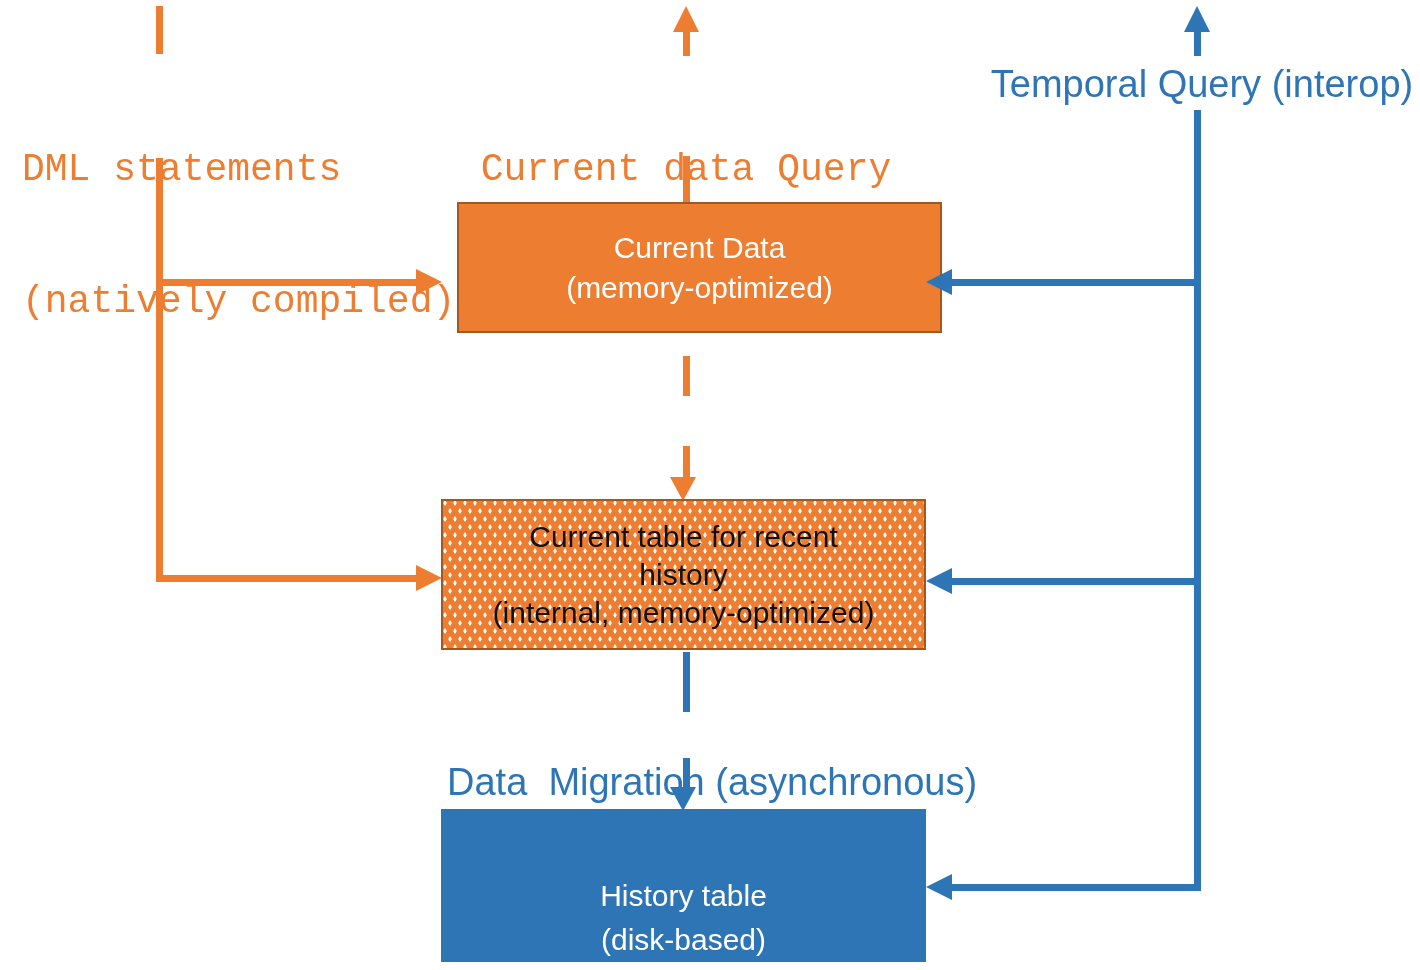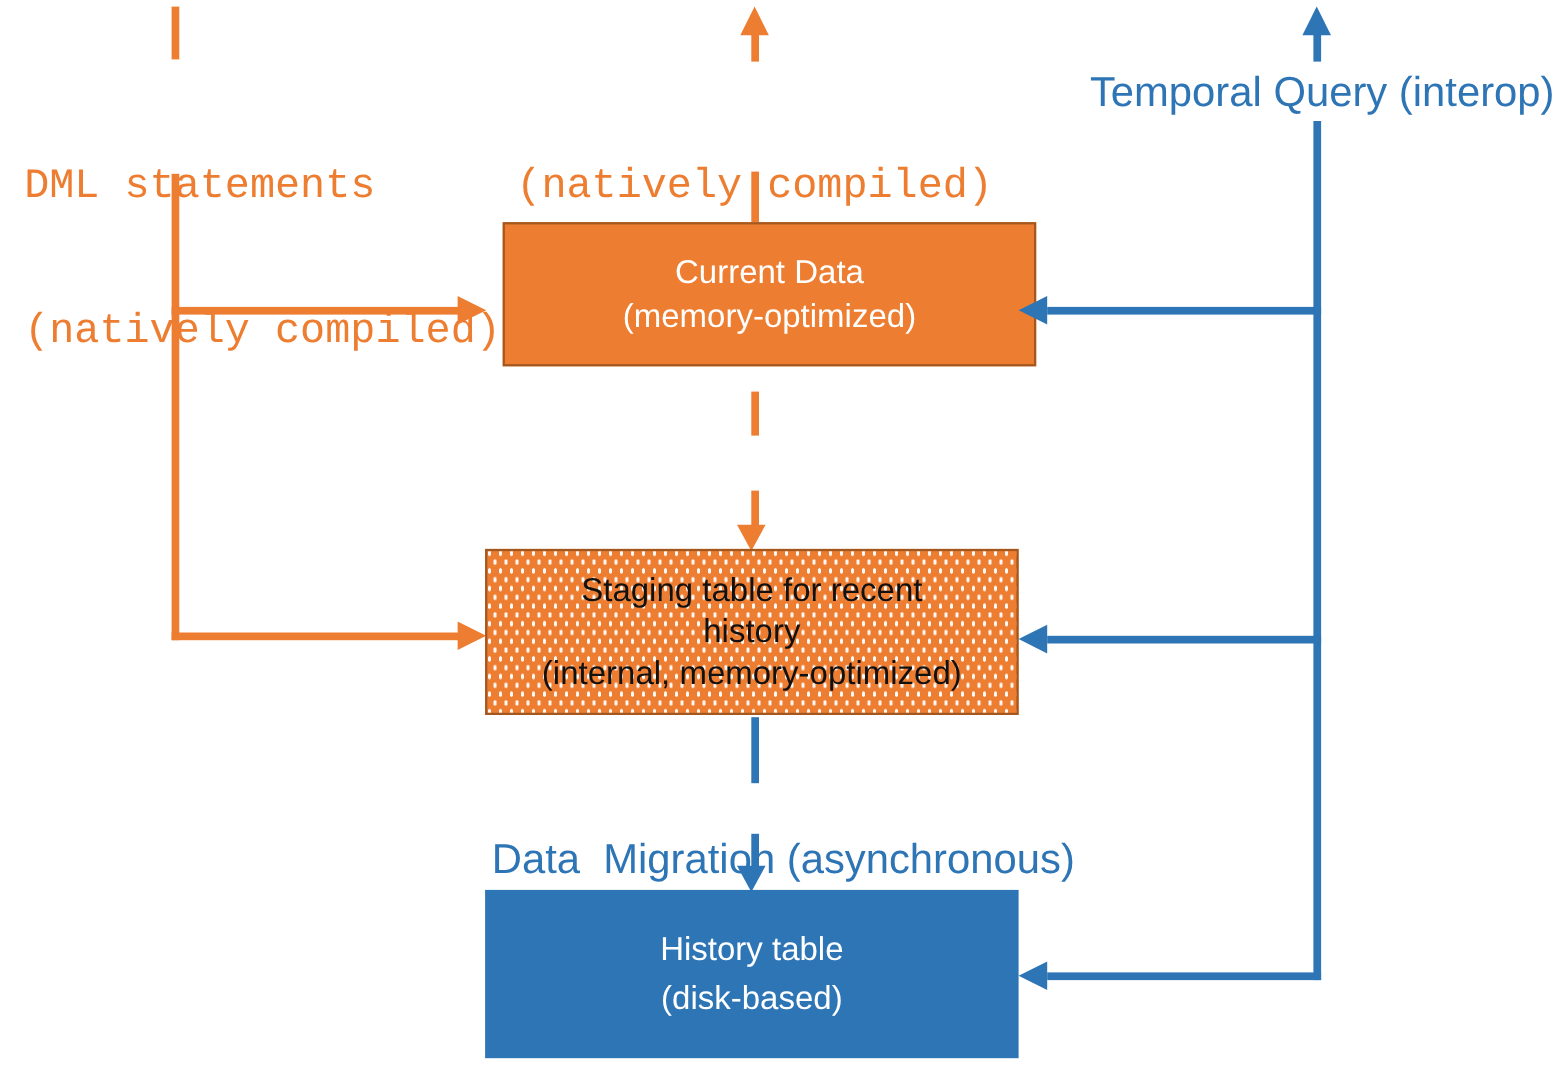--- a/index.html
+++ b/index.html
@@ -63,20 +63,21 @@
       radial-gradient(rgba(255,255,255,0.95) 1.3px, transparent 1.8px);
     background-size: 10px 16px;
     background-position: 2px 2px, 7px 10px;
     border: 2px solid var(--orange-dark, #A3581F);
     color: var(--staging-text, #111111);
     line-height: 38px;
   }
   .node.history {
     background: var(--blue, #2E75B6);
     color: var(--light-text, #ffffff);
+    justify-content: flex-end;
   }
 </style>
 </head>
 <body>
 
 <div class="canvas">
 
   <div class="seg orange abs" style="left:156px; top:6px;  width:7px; height:48px;"></div>
 
   <div class="label orange" style="left:22px; top:60px; width:360px;">
@@ -89,36 +90,37 @@
   <div class="seg orange" style="left:156px; top:279px; width:262px; height:7px;"></div>
   <div class="head right orange" style="left:416px; top:269px;"></div>
 
   <div class="seg orange" style="left:156px; top:575px; width:262px; height:7px;"></div>
   <div class="head right orange" style="left:416px; top:565px;"></div>
 
   <div class="head up orange" style="left:673px; top:6px;"></div>
   <div class="seg orange" style="left:683px; top:30px; width:7px; height:26px;"></div>
 
   <div class="label orange center" style="left:461px; top:60px; width:450px;">
+    <div>Current data Query</div>
     <div>(natively compiled)</div>
   </div>
 
   <div class="seg orange" style="left:683px; top:156px; width:7px; height:46px;"></div>
 
   <div class="node current" style="left:421px; top:202px; height:131px;margin-left:36px;">
     <div>Current Data</div>
     <div>(memory-optimized)</div>
   </div>
 
   <div class="seg orange" style="left:683px; top:356px; width:7px; height:40px;"></div>
   <div class="seg orange" style="left:683px; top:446px; width:7px; height:34px;"></div>
   <div class="head down orange" style="left:670px; top:477px;"></div>
 
   <div class="node staging" style="left:441px; top:499px; height:151px;">
-    <div>Staging table for recent</div>
+    <div>Current table for recent</div>
     <div>history</div>
     <div>(internal, memory-optimized)</div>
   </div>
 
   <div class="seg blue" style="left:683px; top:652px; width:7px; height:60px;"></div>
   <div class="label blue center" style="left:447px; top:712px; width:500px;margin-top:48px;">Data  Migration (asynchronous)</div>
   <div class="seg blue" style="left:683px; top:758px; width:7px; height:32px;"></div>
   <div class="head down blue" style="left:670px; top:787px;"></div>
 
   <div class="node history" style="left:441px; top:809px; height:153px; line-height:44px;">

